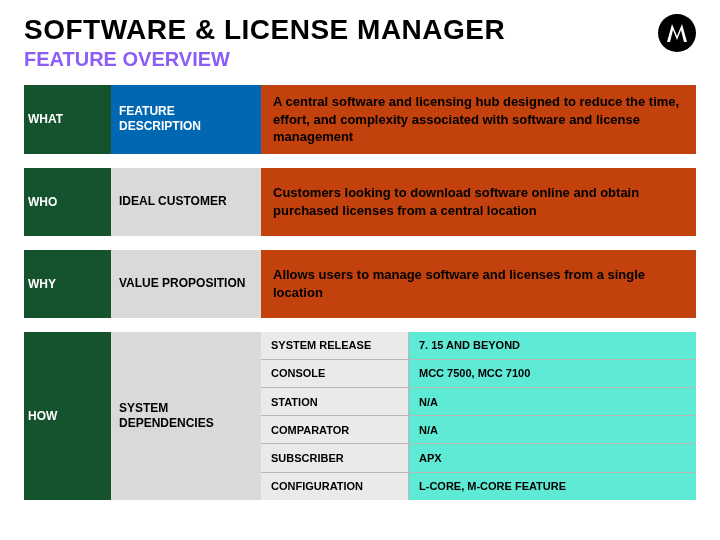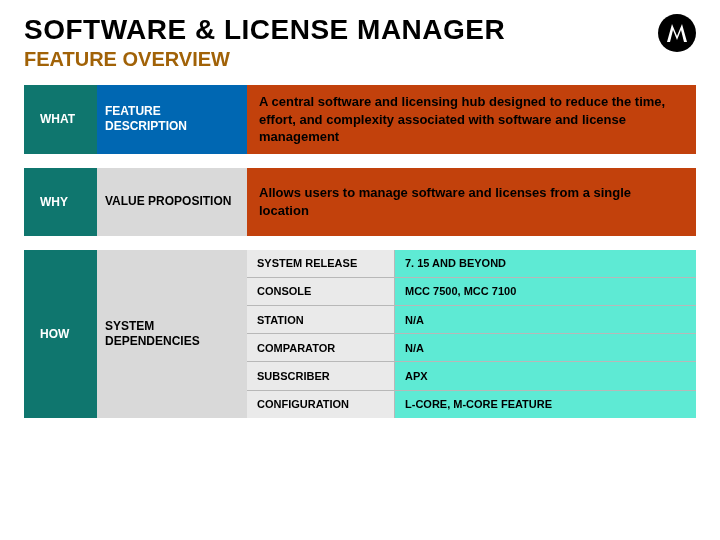--- a/index.html
+++ b/index.html
@@ -19,44 +19,44 @@
   .titles { flex: 1; }
   .title {
     font-size: 28px;
     font-weight: 800;
     letter-spacing: 0.5px;
     color: #000;
   }
   .subtitle {
     font-size: 20px;
     font-weight: 700;
-    color: #a16207;
+    color: #8b5cf6;
     margin-top: 2px;
   }
   .logo {
     width: 38px; height: 38px;
     background: #000;
     border-radius: 50%;
     display: flex;
     align-items: center; justify-content: center;
     flex-shrink: 0;
     margin-left: 8px;
   }
   .logo svg { width: 24px; height: 24px; }
   .rows { margin-top: 14px; display: flex; flex-direction: column; gap: 14px; }
   .row { display: flex; align-items: stretch; min-height: 68px; }
   .row-tag {
-    width: 73px;
-    background: #0f766e;
+    width: 87px;
+    background: #14532d;
     color: #fff;
     font-size: 12px;
     font-weight: 700;
     display: flex;
     align-items: center;
-    padding-left: 16px;
+    padding-left: 4px;
   }
   .row-label {
     width: 150px;
     color: #000;
     font-size: 12px;
     font-weight: 700;
     display: flex;
     align-items: center;
     padding: 6px 8px;
     line-height: 1.25;
@@ -123,20 +123,25 @@
 </div>
 
 <div class="rows">
 
   <div class="row">
     <div class="row-tag">WHAT</div>
     <div class="row-label blue">FEATURE DESCRIPTION</div>
     <div class="row-body">A central software and licensing hub designed to reduce the time, effort, and complexity associated with software and license management</div>
   </div>
 
+  <div class="row">
+    <div class="row-tag">WHO</div>
+    <div class="row-label gray">IDEAL CUSTOMER</div>
+    <div class="row-body">Customers looking to download software online and obtain purchased licenses from a central location</div>
+  </div>
 
   <div class="row">
     <div class="row-tag">WHY</div>
     <div class="row-label gray">VALUE PROPOSITION</div>
     <div class="row-body">Allows users to manage software and licenses from a single location</div>
   </div>
 
   <div class="row row-how">
     <div class="row-tag">HOW</div>
     <div class="row-label gray">SYSTEM DEPENDENCIES</div>

